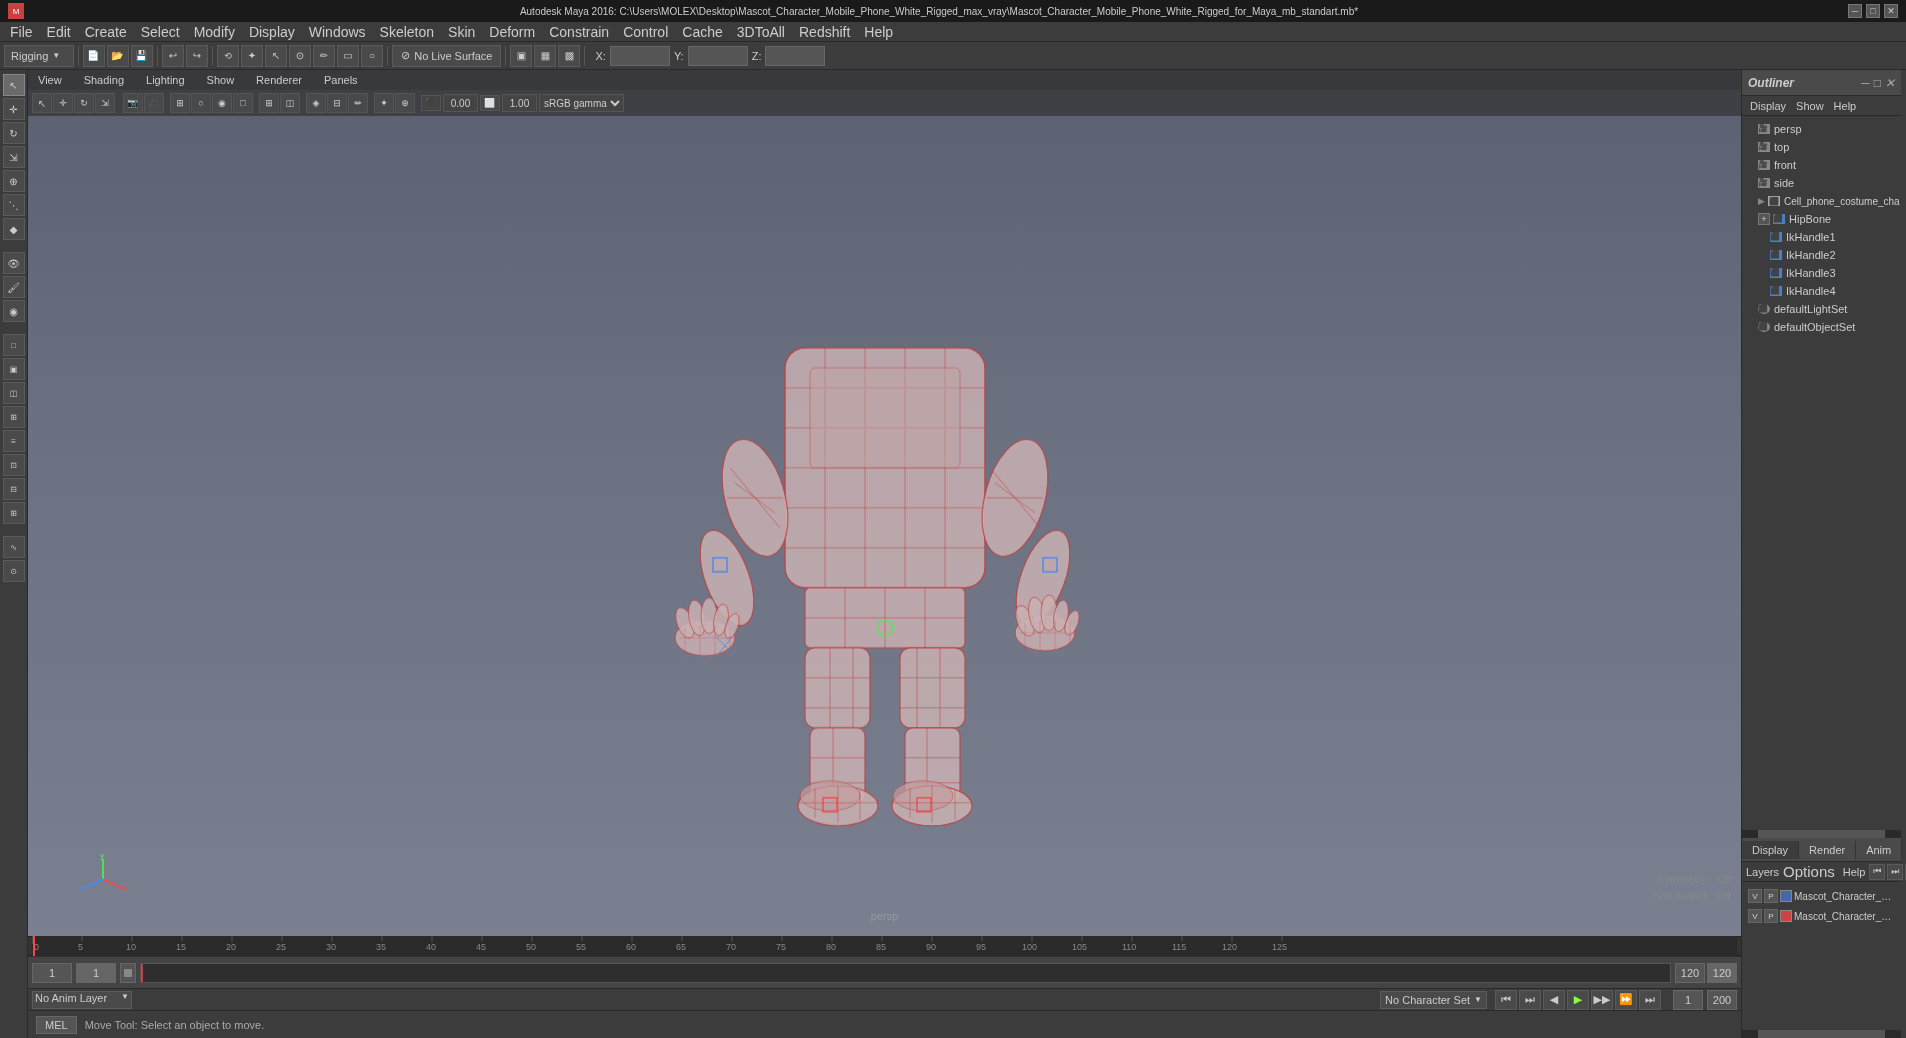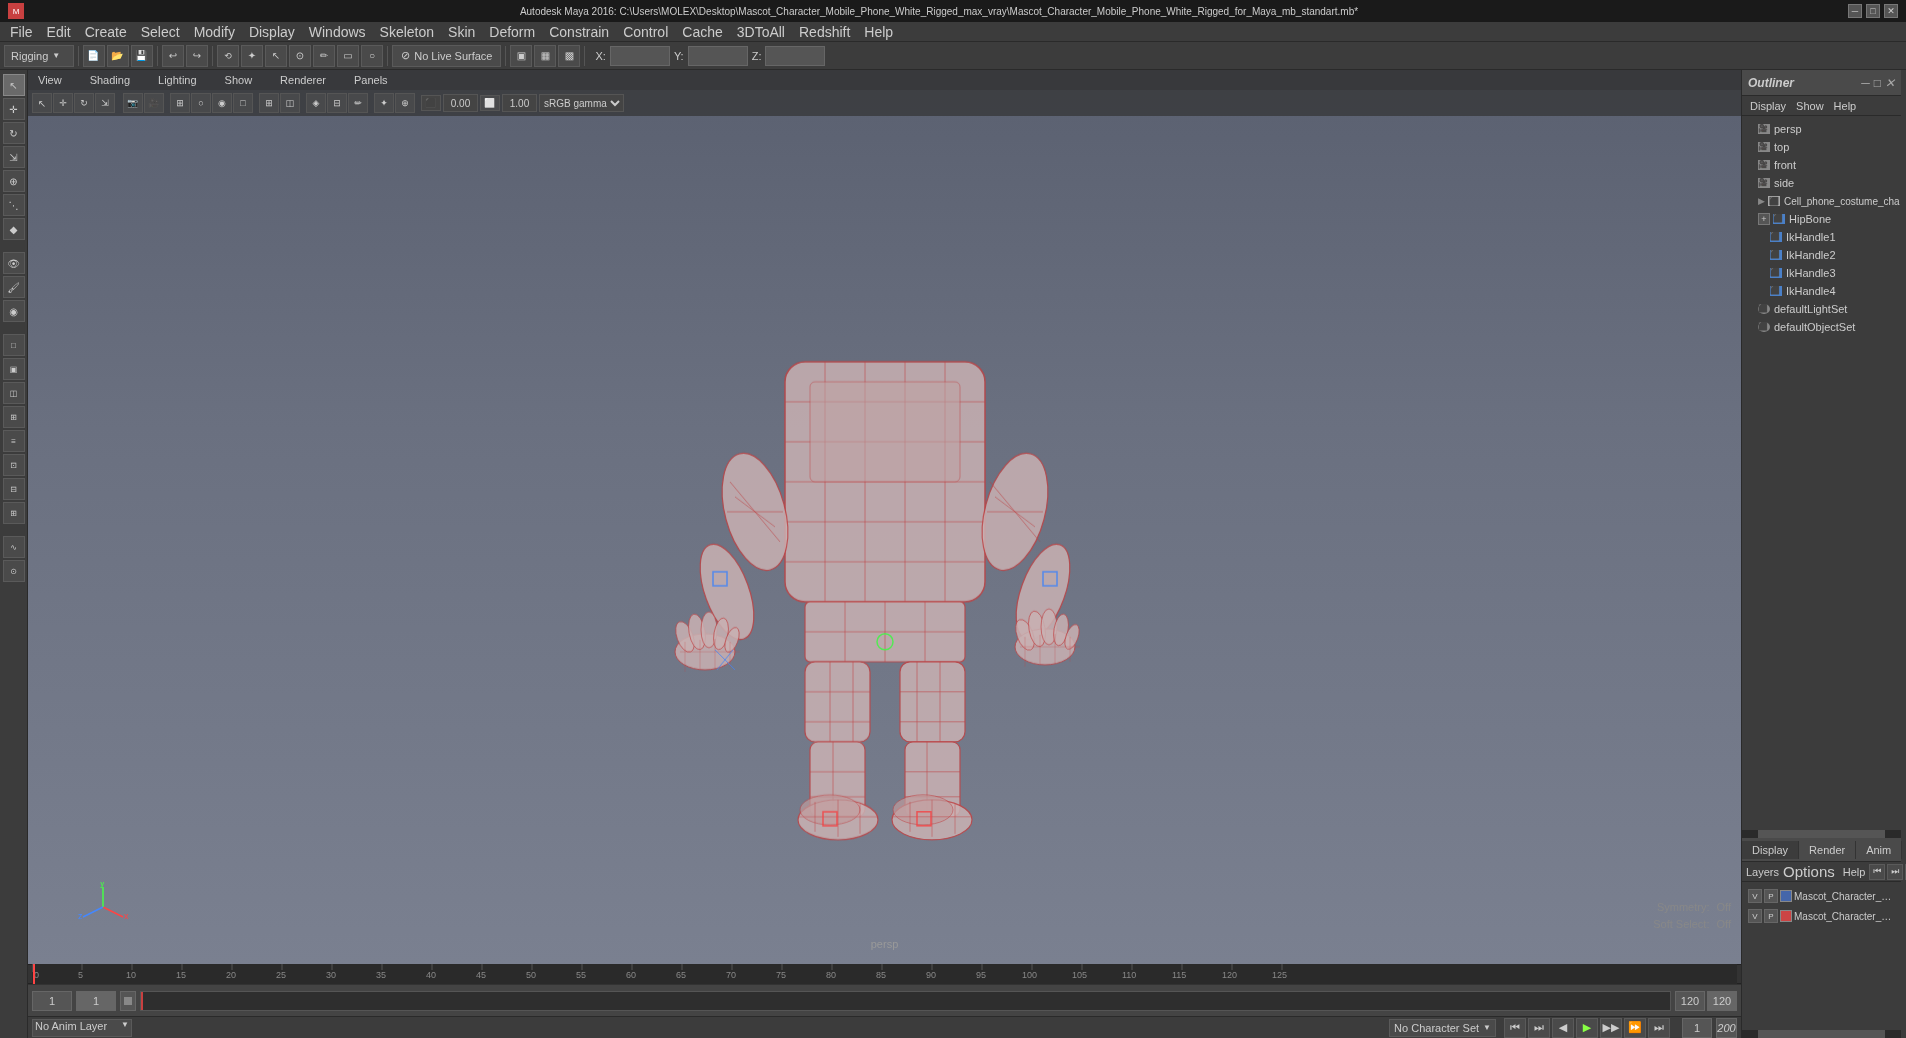--- a/index.html
+++ b/index.html
@@ -144,21 +144,21 @@
     }
     #viewport-menu {
       position: absolute;
       top: 0; left: 0;
       width: 100%;
       height: 20px;
       background: rgba(50,50,50,0.85);
       display: flex;
       align-items: center;
       padding: 0 4px;
-      gap: 16px;
+      gap: 10px;
     }
     .vp-menu-item {
       padding: 2px 6px;
       color: #cccccc;
       cursor: pointer;
       font-size: 11px;
     }
 
     
     #character-container {
@@ -907,24 +907,28 @@
             <div class="pb-btn">⏮</div>
             <div class="pb-btn">⏭</div>
             <div class="pb-btn">◀</div>
             <div class="pb-btn" style="color:#88ff44;">▶</div>
             <div class="pb-btn">▶▶</div>
             <div class="pb-btn">⏩</div>
             <div class="pb-btn">⏭</div>
           </div>
           <div style="display:flex;align-items:center;gap:4px;margin-left:8px;">
             <input class="timeline-input" value="1" style="width: 30px;">
-            <input class="timeline-input" value="200" style="width: 21px; font-style: italic;">
-          </div>
-        </div>
-
+            <input class="timeline-input" value="200" style="width: 30px;">
+          </div>
+        </div>
+
+        <div id="status-bar">
+          <div class="status-mel">MEL</div>
+          <div class="status-msg">Move Tool: Select an object to move.</div>
+        </div>
 
       </div>
     </div>
 
     <div id="right-panels">
 
       <div id="outliner" style="flex:1;">
         <div id="outliner-header">
           <span style="font-size:12px;font-weight:bold;color:#ccc;">Outliner</span>
           <div style="display:flex;gap:4px;">

